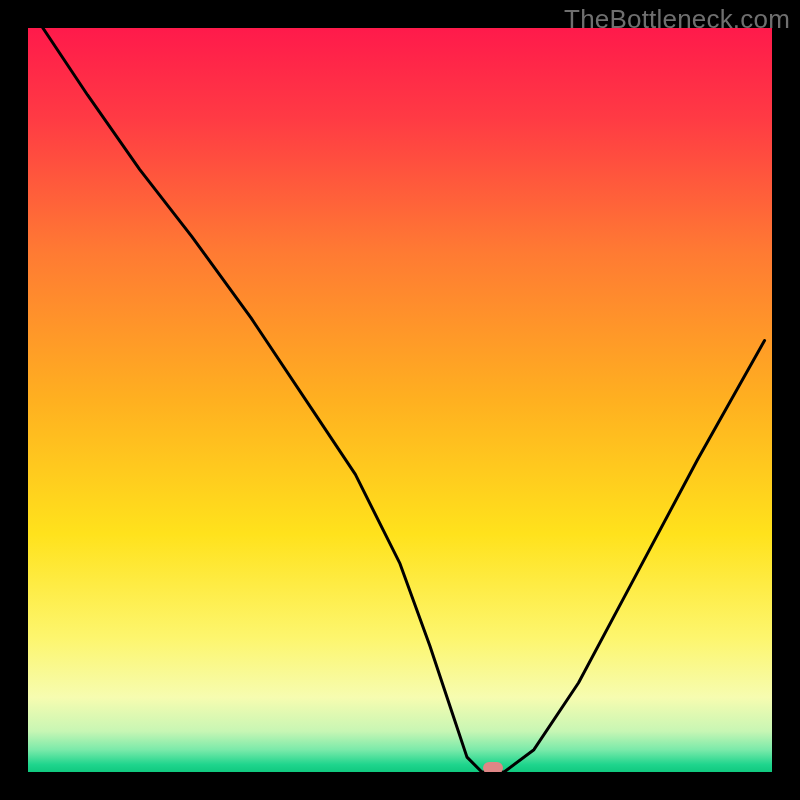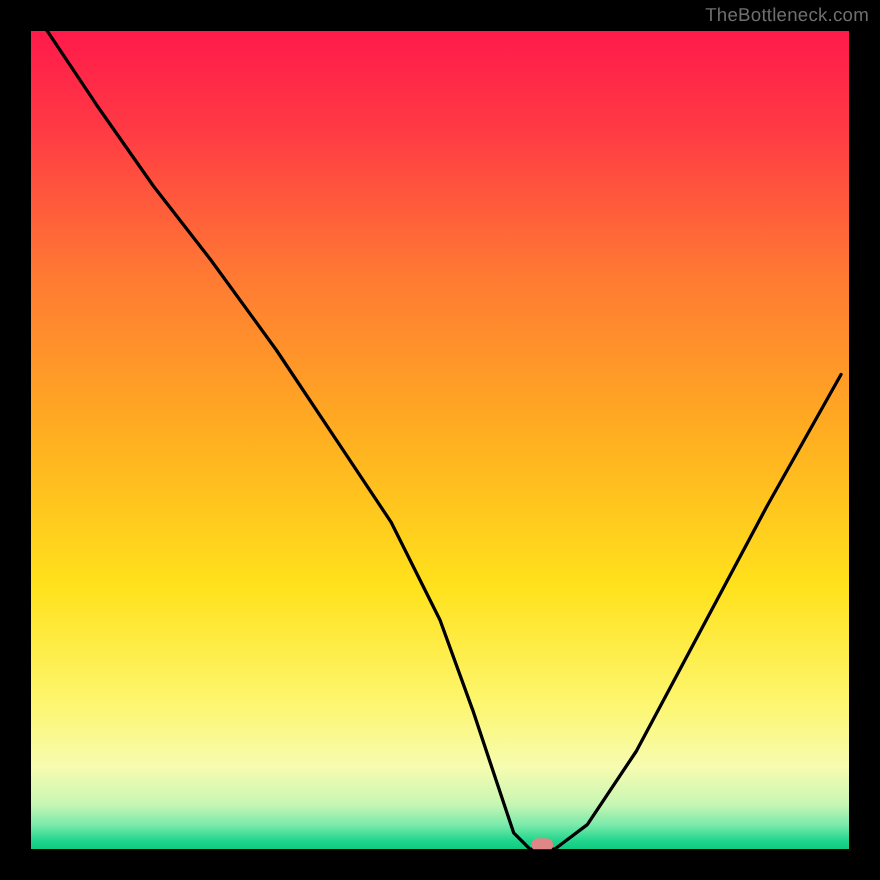--- a/index.html
+++ b/index.html
@@ -16,21 +16,21 @@
     box-sizing: border-box;
     width: 800px;
     height: 800px;
     background: #000;
   }
   .attribution {
     position: absolute;
     top: 4px;
     right: 10px;
     color: #6f6f6f;
-    font-size: 17px;
+    font-size: 26px;
     font-weight: 400;
     letter-spacing: 0.2px;
     user-select: none;
   }
   .plot-area {
     position: absolute;
     left: 28px;
     top: 28px;
     width: 744px;
     height: 744px;

